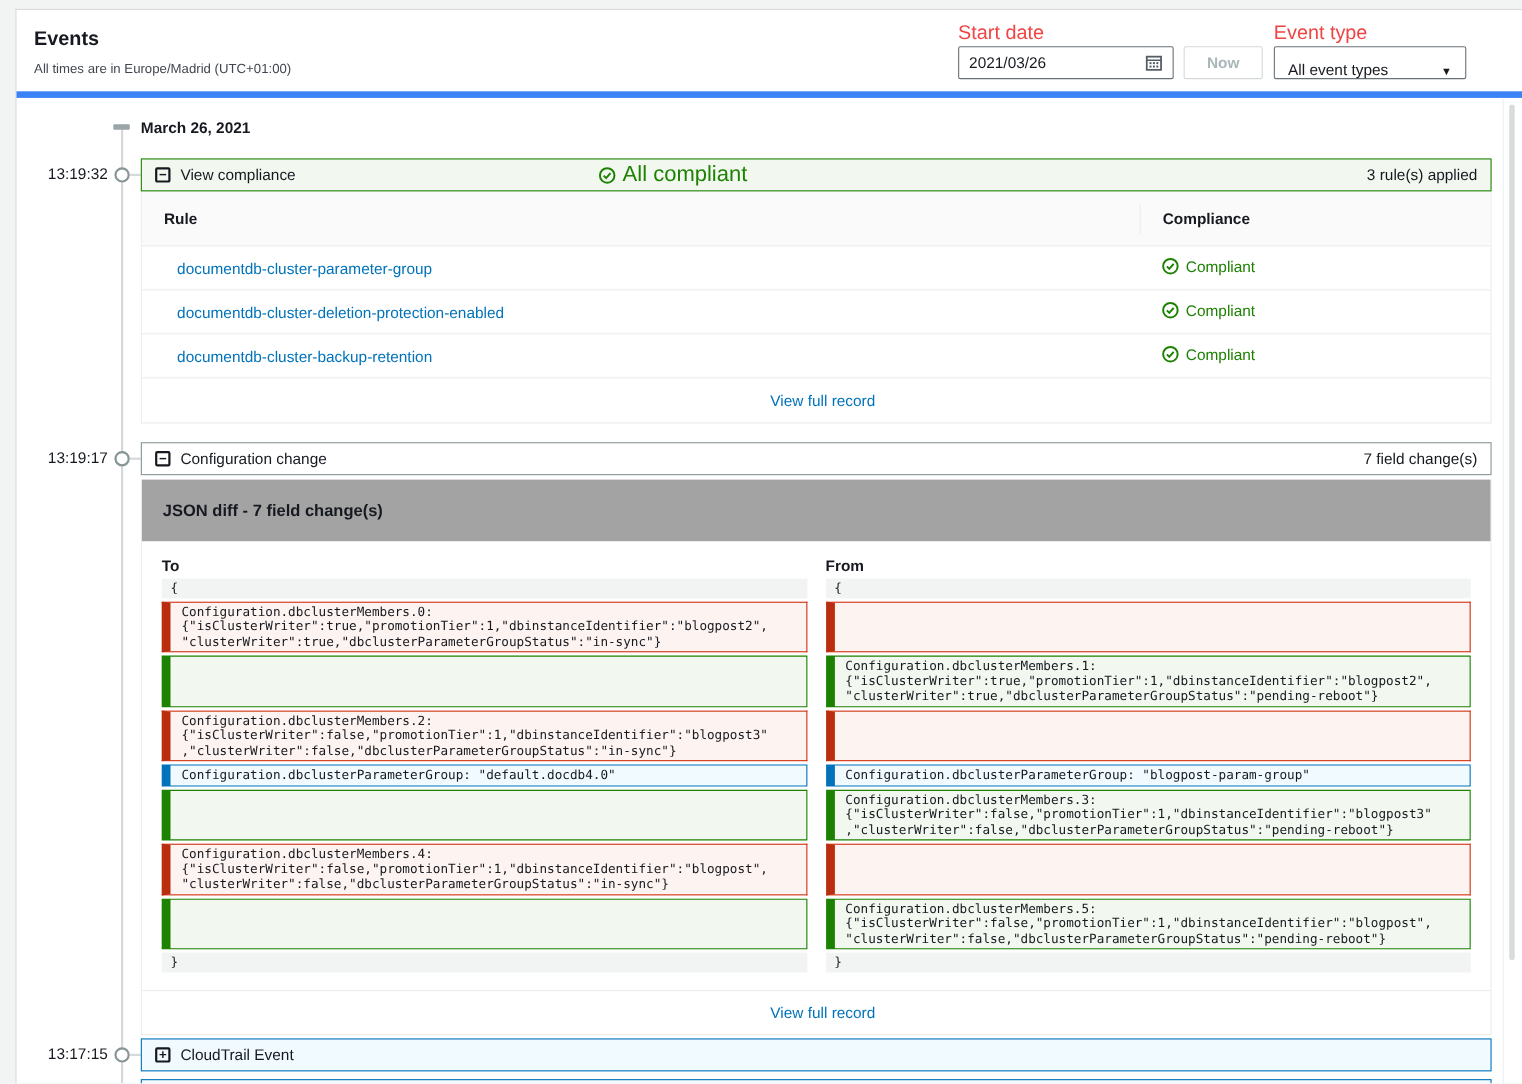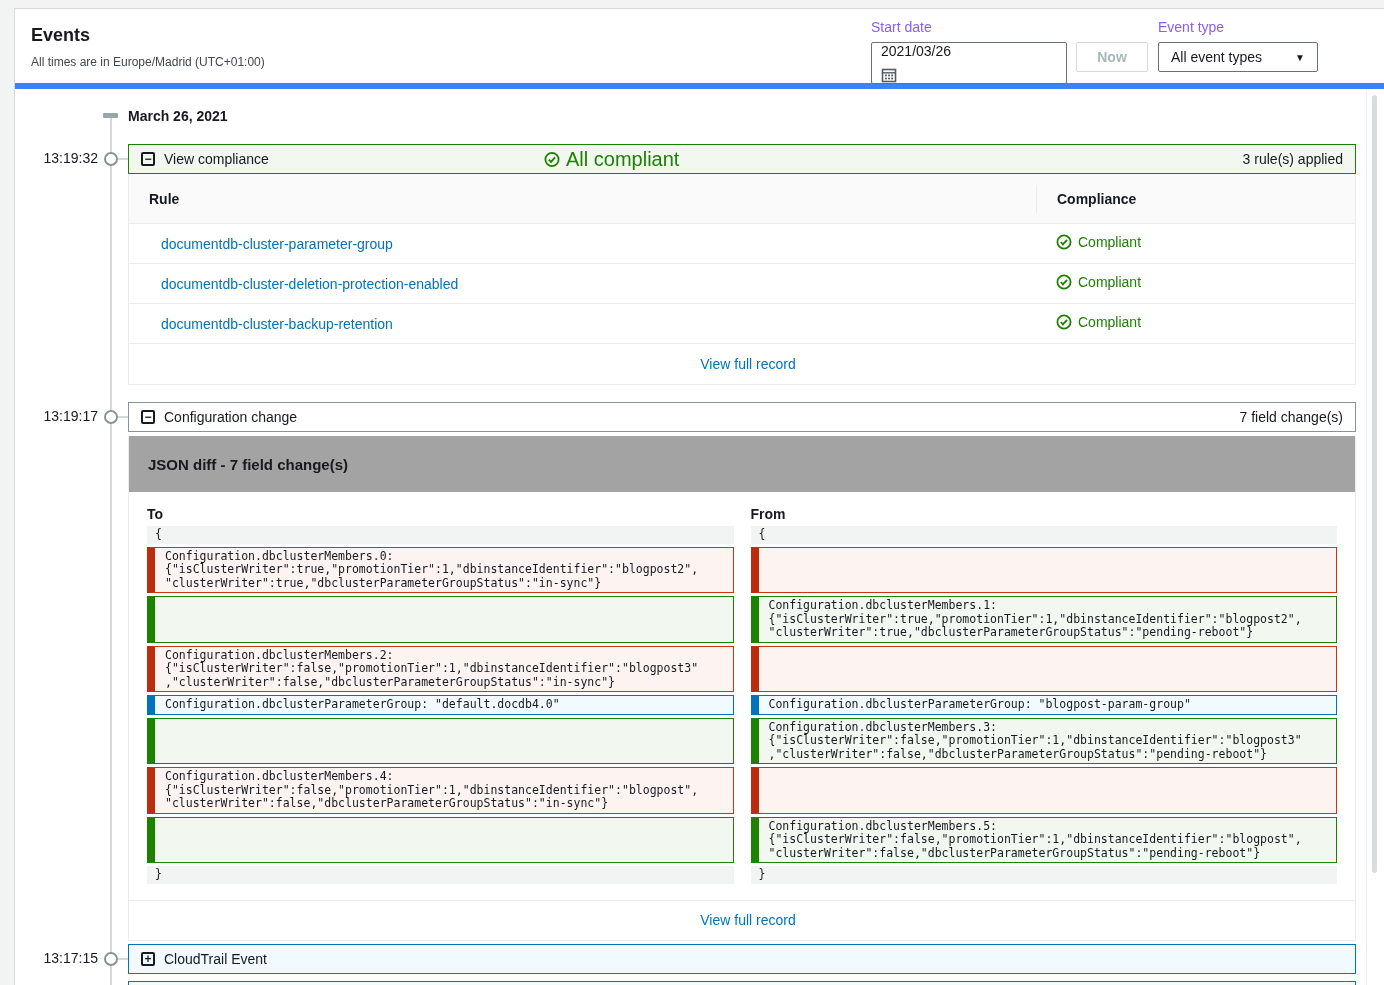--- a/index.html
+++ b/index.html
@@ -5,30 +5,30 @@
   * { margin:0; padding:0; box-sizing:border-box; }
   html,body { background:#f2f3f3; }
   body { font-family:"Liberation Sans", sans-serif; color:#16191f; }
   .page { position:relative; width:1384px; height:985px; background:#f2f3f3; overflow:hidden; }
   .card { position:absolute; left:14px; top:8px; right:0; bottom:0; background:#fff;
           border-top:1px solid #d5d9d9; border-left:1px solid #d5d9d9; }
   .card-header { position:relative; height:80px; border-bottom:6px solid #3b82f6; }
   .page-title { position:absolute; left:16px; top:16px; font-size:18px; font-weight:700; color:#16191f; }
   .page-subtitle { position:absolute; left:16px; top:46px; font-size:12px; color:#414750; }
 
-  .filter-label { position:absolute; font-size:14px; color:#8b5cf6; }
-  .date-box { position:absolute; left:856px; top:33px; width:196px; height:42px; background:#fff;
-              border:1px solid #687078; border-radius:2px; display:flex; 
-              padding:0 9px; font-size:14px; cursor:text;flex-direction:column; }
+  .filter-label { position:absolute; font-size:18px; color:#ef4444; }
+  .date-box { position:absolute; left:856px; top:33px; width:196px; height:30px; background:#fff;
+              border:1px solid #687078; border-radius:2px; display:flex; align-items:center;
+              padding:0 9px; font-size:14px; cursor:text; }
   .date-box .date-text { flex:1; }
   .now-btn { position:absolute; left:1061px; top:33px; width:72px; height:30px; background:#fff;
              border:1px solid #d5d9d9; border-radius:2px; font-size:14px; font-weight:700;
              color:#aab7b8; font-family:"Liberation Sans", sans-serif; }
-  .select-box { position:absolute; left:1143px; top:33px; width:160px; height:30px; background:#fff;
-                border:1px solid #687078; border-radius:2px; display:flex; align-items:center;
+  .select-box { position:absolute; left:1143px; top:33px; width:175px; height:30px; background:#fff;
+                border:1px solid #687078; border-radius:2px; display:flex; align-items:flex-end;
                 padding:0 12px; font-size:14px; cursor:pointer; }
   .select-box .select-value { flex:1; }
   .caret { font-size:10px; color:#16191f; }
 
   
   .tl-line { position:absolute; left:110px; top:113px; width:2px; height:872px; background:#d5d9d9; }
   .tl-cap { position:absolute; left:103px; top:113px; width:15px; height:5px; background:#99a5a8; border-radius:1px; }
   .tl-date { position:absolute; left:128px; top:108px; font-size:14px; font-weight:700; }
   .tl-time { position:absolute; left:14px; width:84px; text-align:right; font-size:14px; color:#16191f; }
   .tl-dot { position:absolute; left:104px; width:14px; height:14px; background:#fff;

